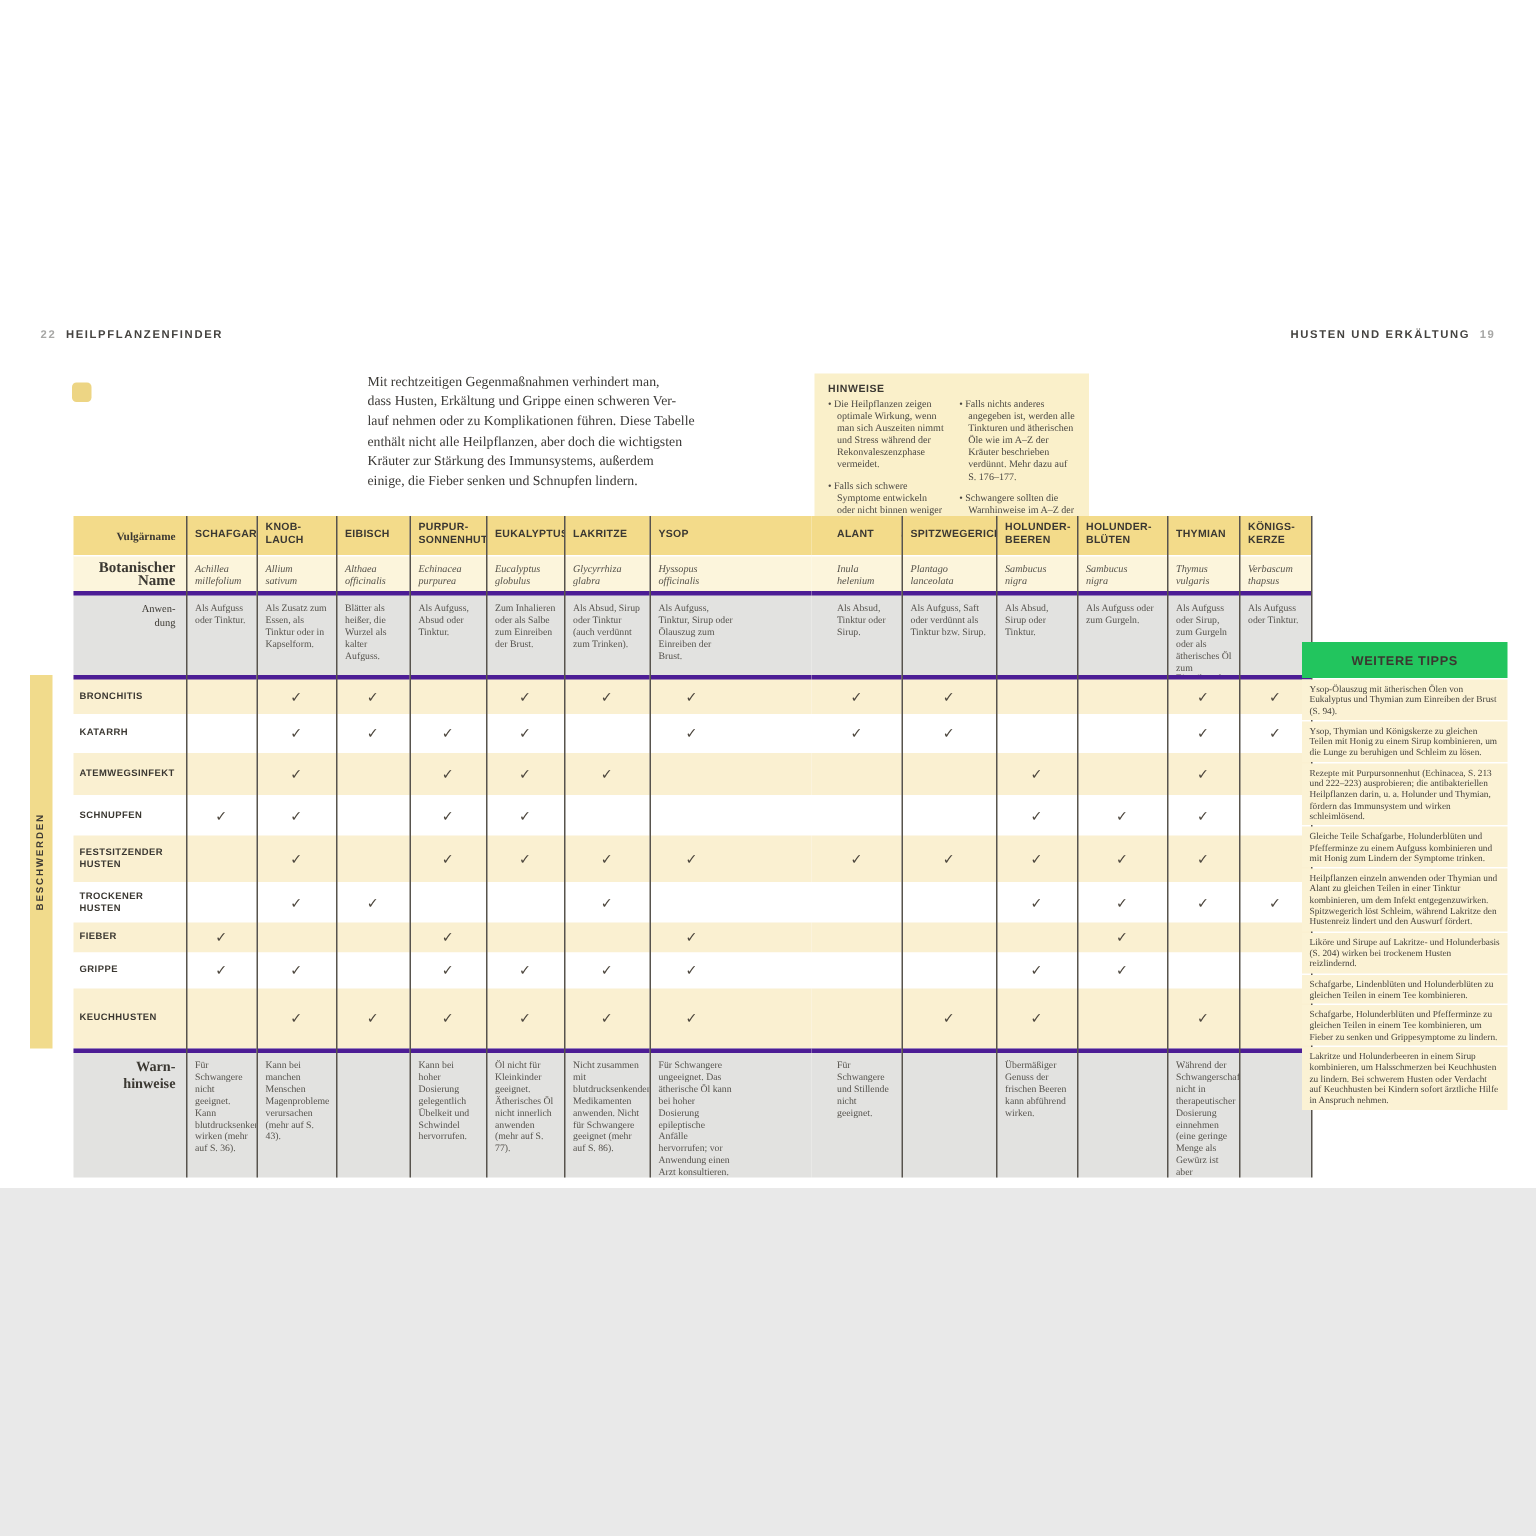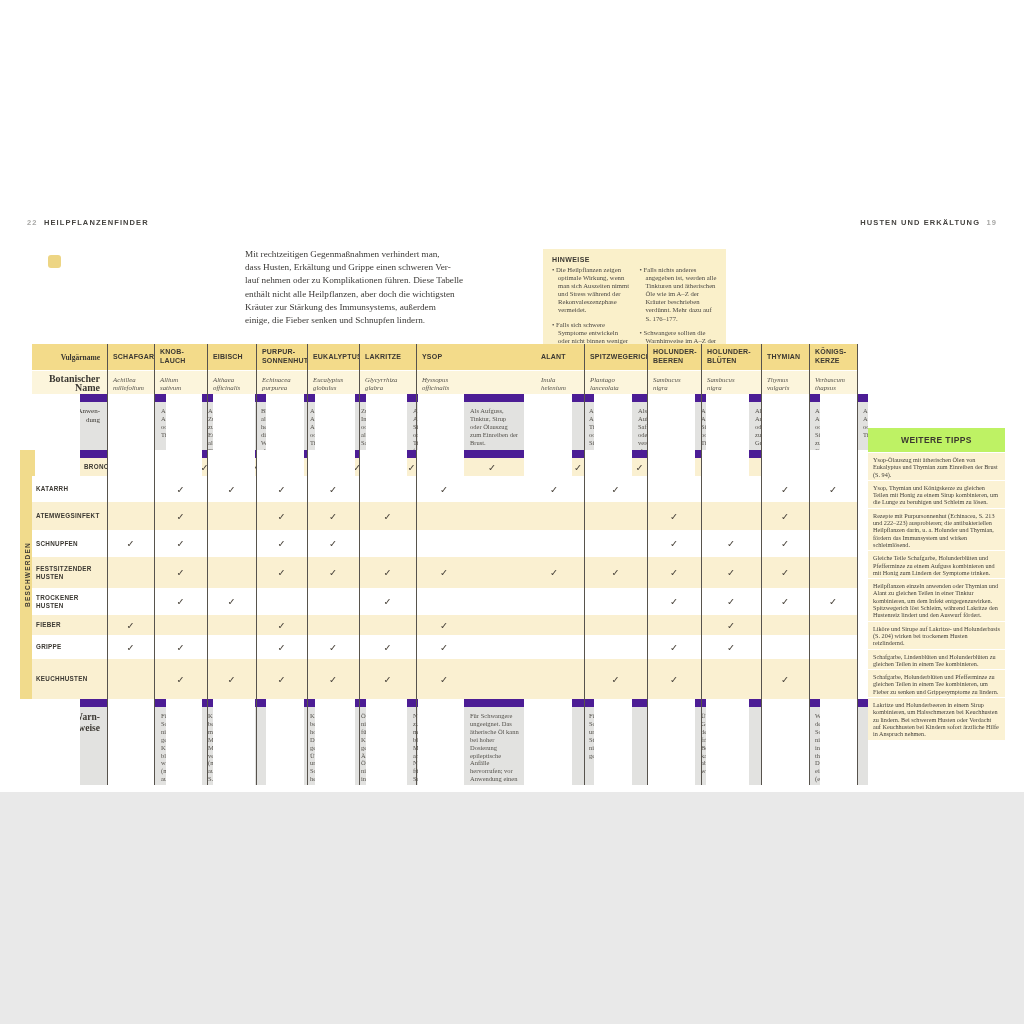--- a/index.html
+++ b/index.html
@@ -25,39 +25,39 @@
             padding:7px 9px 4px 9px;box-sizing:border-box;}
   .hinweise-title{font-family:"Liberation Sans",sans-serif;font-weight:bold;font-size:7px;
                   letter-spacing:.4px;color:#3b3832;margin-bottom:3px;}
   .hinweise-cols{display:flex;gap:10px;}
   .hinweise-col{flex:1;}
   .bullet-item{font-size:6.7px;line-height:8.1px;color:#4b4843;margin-bottom:6px;
                padding-left:6px;text-indent:-6px;}
 
   
   .tips{position:absolute;left:868px;top:428px;width:137px;}
-  .tips-header{height:24px;background:#bef264;display:flex;align-items:center;justify-content:center;
+  .tips-header{height:24px;background:#22c55e;display:flex;align-items:center;justify-content:center;
                font-family:"Liberation Sans",sans-serif;font-weight:bold;font-size:8.5px;
                letter-spacing:.4px;color:#3b3730;}
   .tip{margin-top:1px;background:#fbf2d4;padding:3px 5px 2px 5px;box-sizing:border-box;
        font-size:6.2px;line-height:7.3px;color:#45423c;}
 
   
-  .tbl-wrap{position:absolute;left:32px;top:344px;width:826px;height:441px;}
+  .tbl-wrap{position:absolute;left:49px;top:344px;width:826px;height:441px;}
   .tbl{display:grid;width:826px;
        grid-template-columns:75px 47px 53px 49px 51px 52px 57px 108px 60px 63px 54px 60px 48px 48px;
        grid-template-rows:26px 24px 56px 26px 26px 28px 27px 31px 27px 20px 24px 40px 86px;}
   .cell{box-sizing:border-box;overflow:hidden;}
   .bg-hdr{background:#f3db8a;}
   .bg-bot{background:#fcf5dc;}
   .bg-gray{background:#e2e2e0;}
   .bg-odd{background:#faf0d1;}
   .bg-even{background:#ffffff;}
   .sep1{border-top:1px solid #fff;}
-  .sep2{border-top:8px solid #4c1d95;margin-left:48px;}
+  .sep2{border-top:3px solid #4c1d95;}
 
   .hdr-name{display:flex;align-items:center;padding:0 4px 0 6px;
             font-family:"Liberation Sans",sans-serif;font-weight:bold;font-size:7px;line-height:8.6px;
             letter-spacing:.2px;color:#3b3832;white-space:pre-line;}
   .bot-name{padding:5px 4px 0 6px;font-style:italic;font-size:6.8px;line-height:8.2px;
             color:#55524a;white-space:pre-line;}
   .app-txt,.warn-txt{padding:5px 5px 0 6px;font-size:6.5px;line-height:7.9px;color:#55524c;}
   .inner-narrow{max-width:50px;}
   .col-alant{padding-left:17px;}
 

